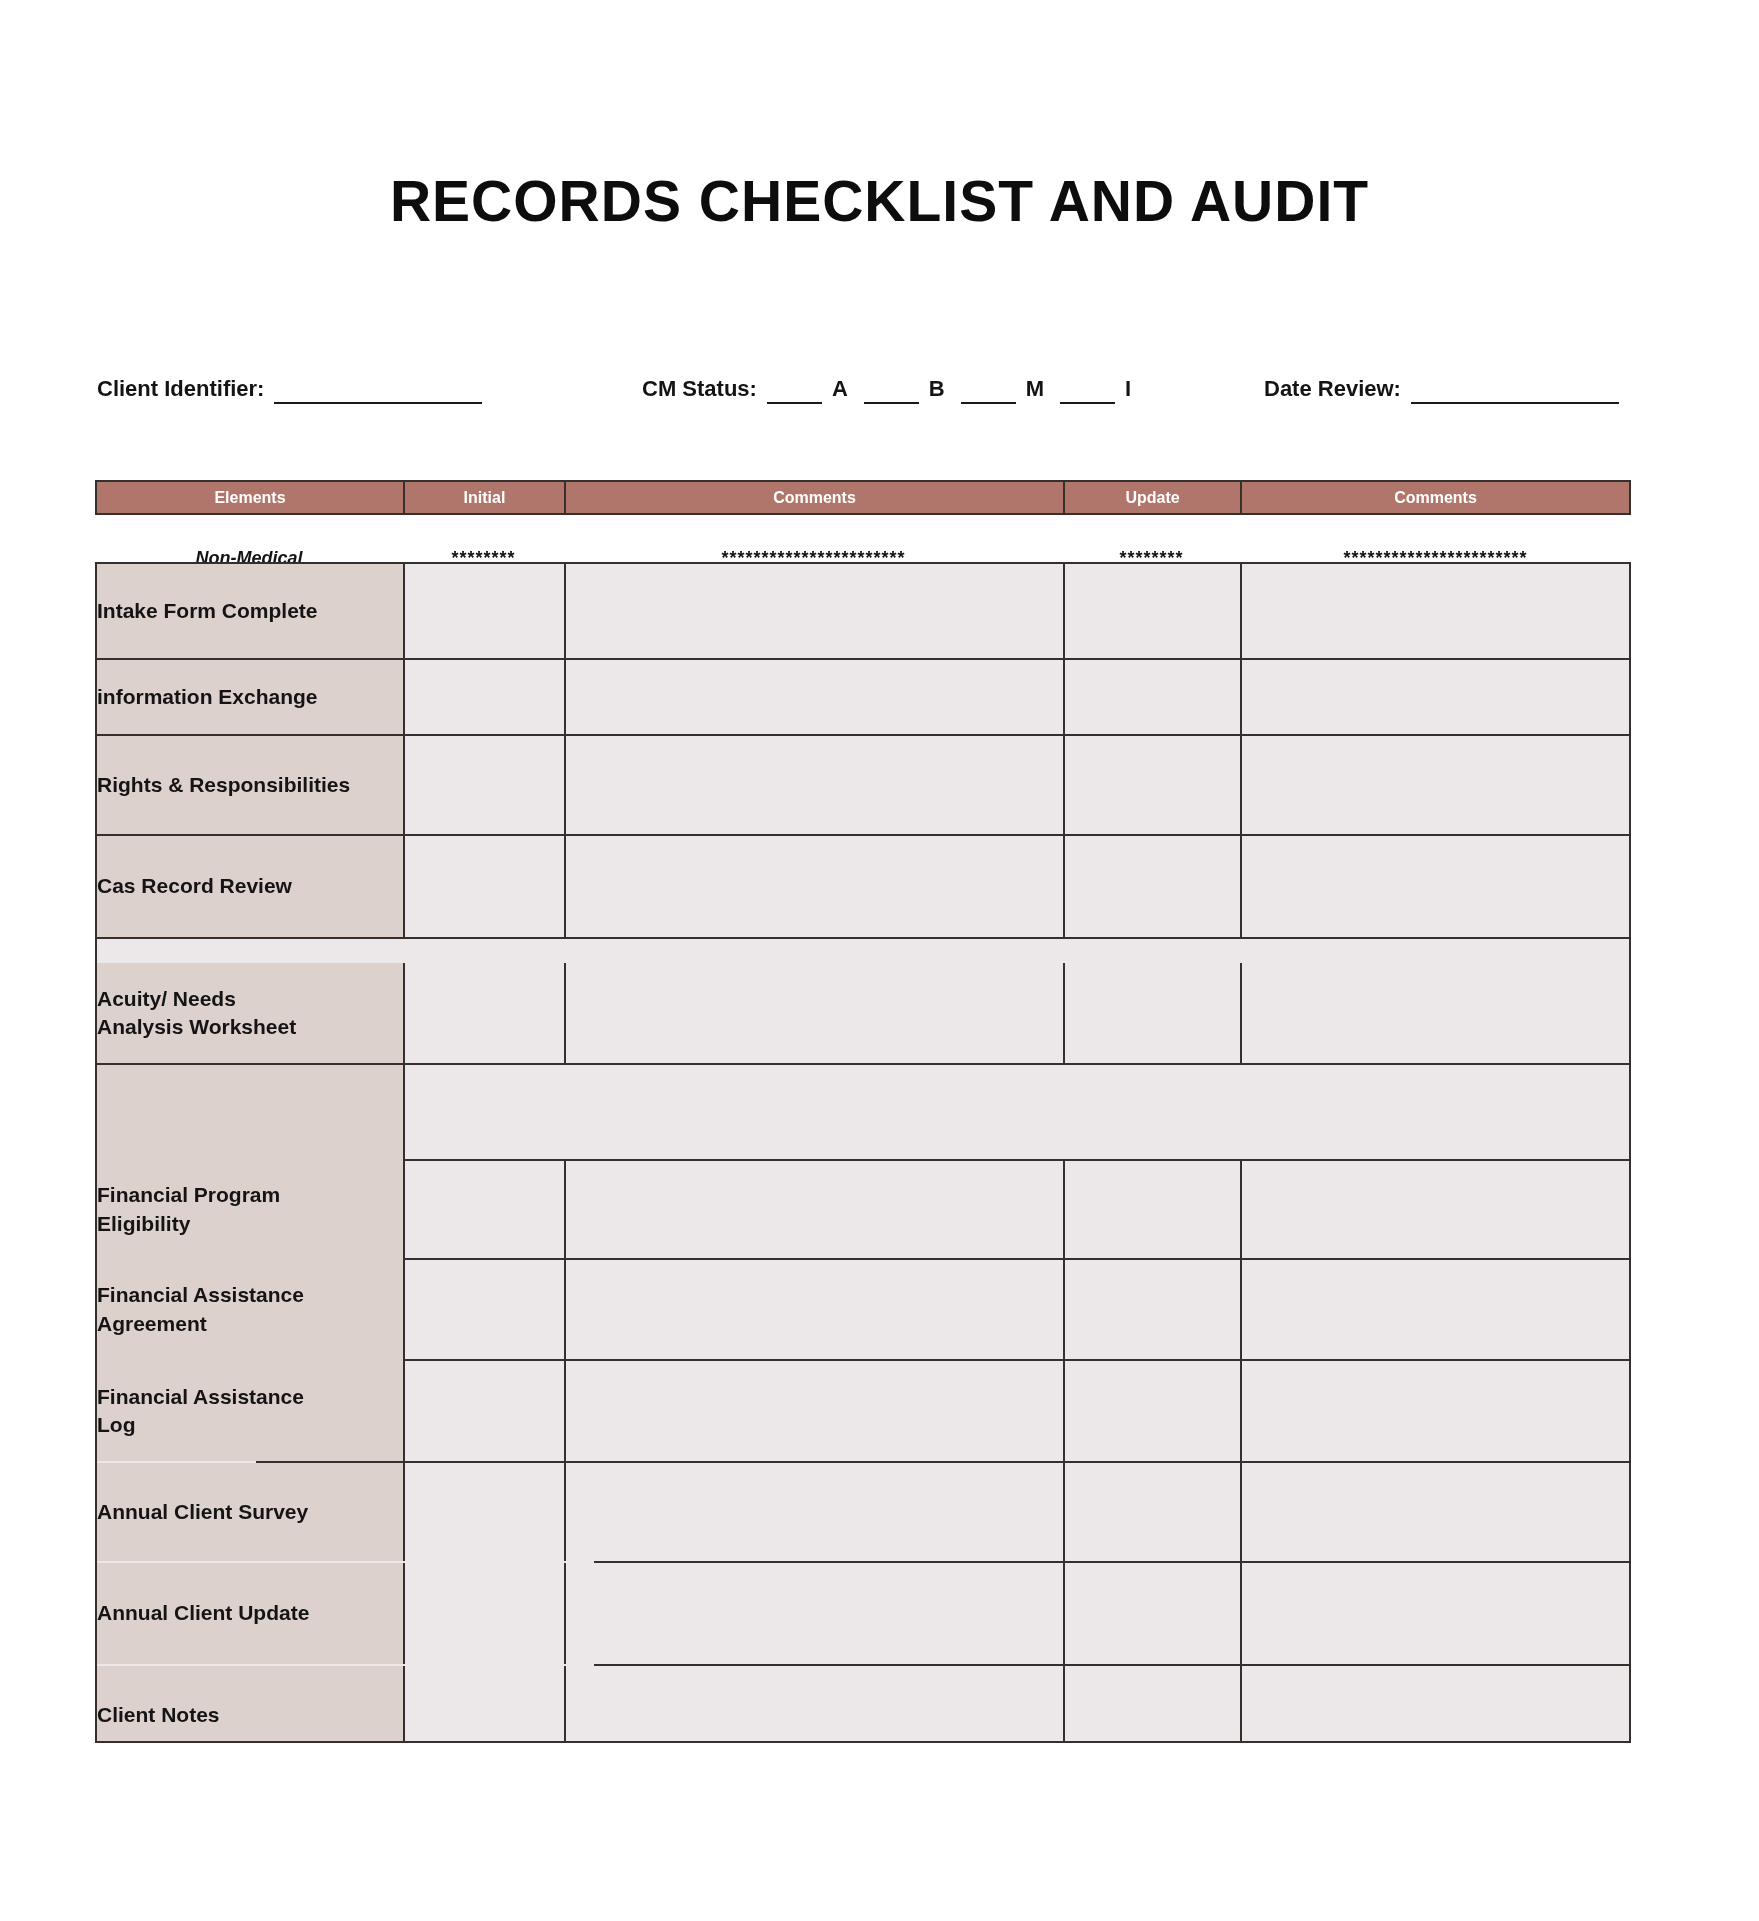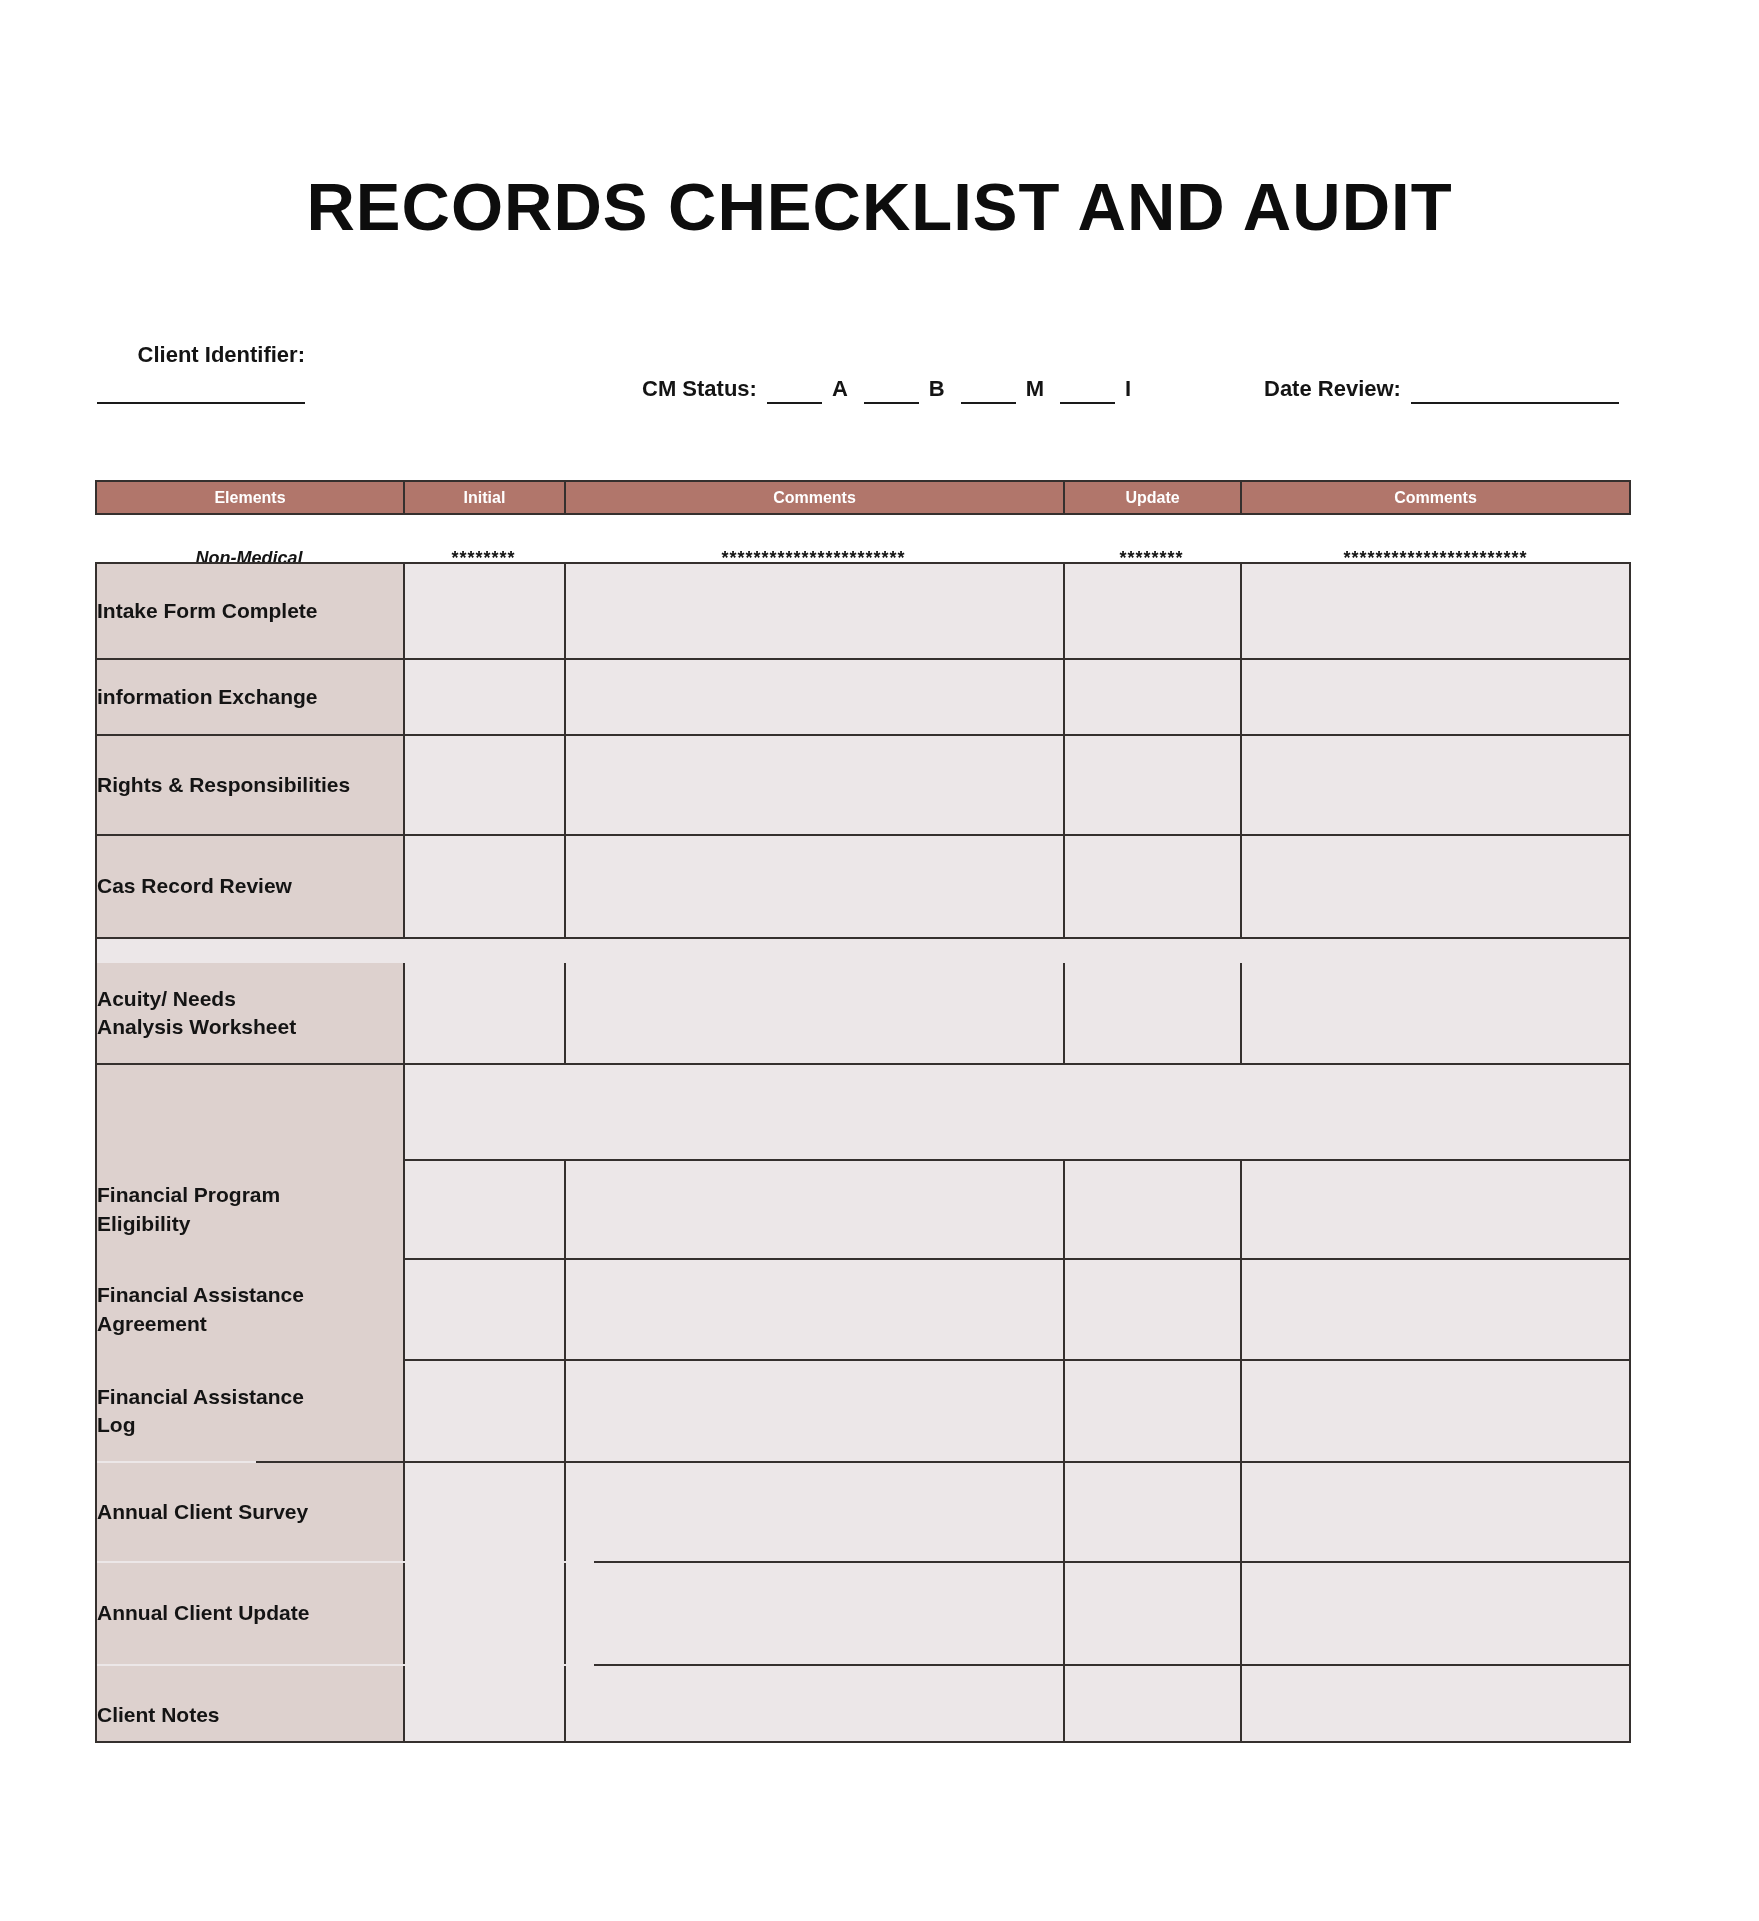--- a/index.html
+++ b/index.html
@@ -18,21 +18,21 @@
     height:1921px;
     background:#ffffff;
     overflow:hidden;
   }
   .doc-title{
     position:absolute;
     top:168px;
     left:0;
     width:100%;
     text-align:center;
-    font-size:67px;
+    font-size:57px;
     font-weight:800;
     letter-spacing:1px;
     color:#0d0d0d;
   }
   
   .fields-row{
     position:absolute;
     top:362px;
     left:0;
     width:100%;
@@ -50,21 +50,21 @@
   }
   .field-label{padding-bottom:2px;}
   .blank{
     display:inline-block;
     border-bottom:2px solid #1a1a1a;
     height:24px;
   }
   .blank.long{width:208px;}
   .blank.short{width:55px;}
   .cm-letter{padding:0 6px 2px 0;}
-  #client-group{left:97px;flex-direction:column;}
+  #client-group{left:97px;}
   #cm-group{left:642px;}
   #date-group{left:1264px;}
   
   .audit-table{
     position:absolute;
     left:95px;
     width:1536px;
   }
   .thead{
     position:absolute;

